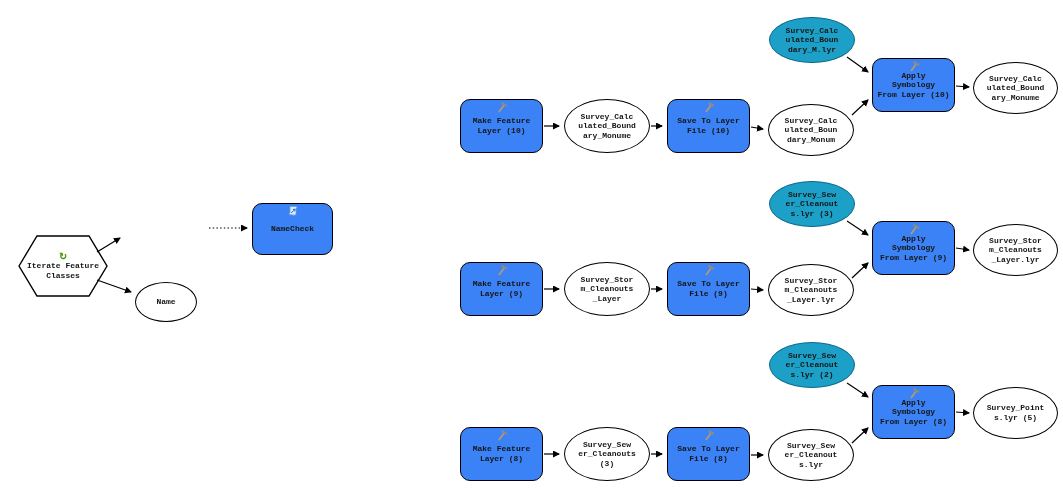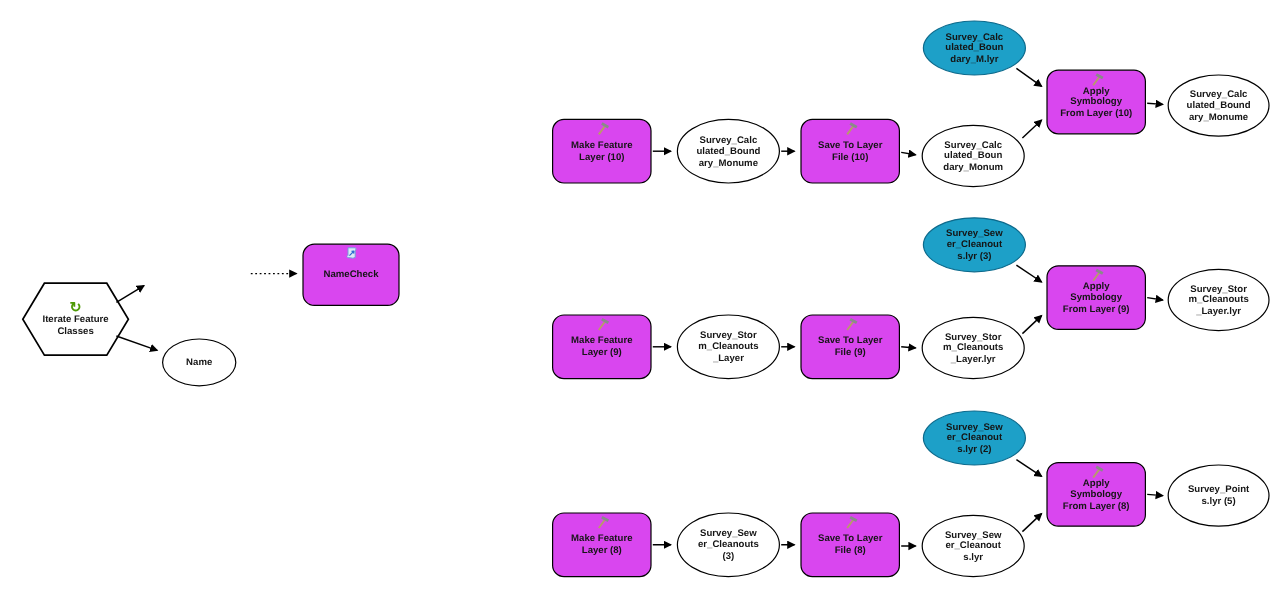--- a/index.html
+++ b/index.html
@@ -4,25 +4,25 @@
 <style>
   html,body{margin:0;padding:0;background:#fff;}
   .canvas{
     position:relative;width:1063px;height:497px;background:#fff;
     font-family:"Liberation Sans",sans-serif;overflow:hidden;
   }
   .edges{position:absolute;left:0;top:0;width:1063px;height:497px;}
   .node{
     position:absolute;display:flex;align-items:center;justify-content:center;
     text-align:center;font-weight:bold;font-size:8px;line-height:1.2;
-    color:#151515;white-space:pre-line;box-sizing:border-box;
+    color:#151515;white-space:pre-line;box-sizing:border-box;font-family:Liberation Mono, monospace;
   }
   .oval{border:1.4px solid #000;border-radius:50%;background:#fff;}
   .oval.blue{background:#1da0c8;border-color:#0d6a8c;}
-  .tool{border:1.4px solid #000;border-radius:10px;background:#d946ef;}
+  .tool{border:1.4px solid #000;border-radius:10px;background:#3b82f6;}
   .tool .topicon{position:absolute;top:1px;left:50%;transform:translateX(-50%);line-height:0;}
   .hexlabel{background:transparent;flex-direction:column;}
   .loopicon{color:#4e9a06;font-size:12px;font-weight:bold;line-height:10px;}
   .lbl{display:block;}
 </style>
 </head>
 <body>
 
 <div class="canvas">
 

